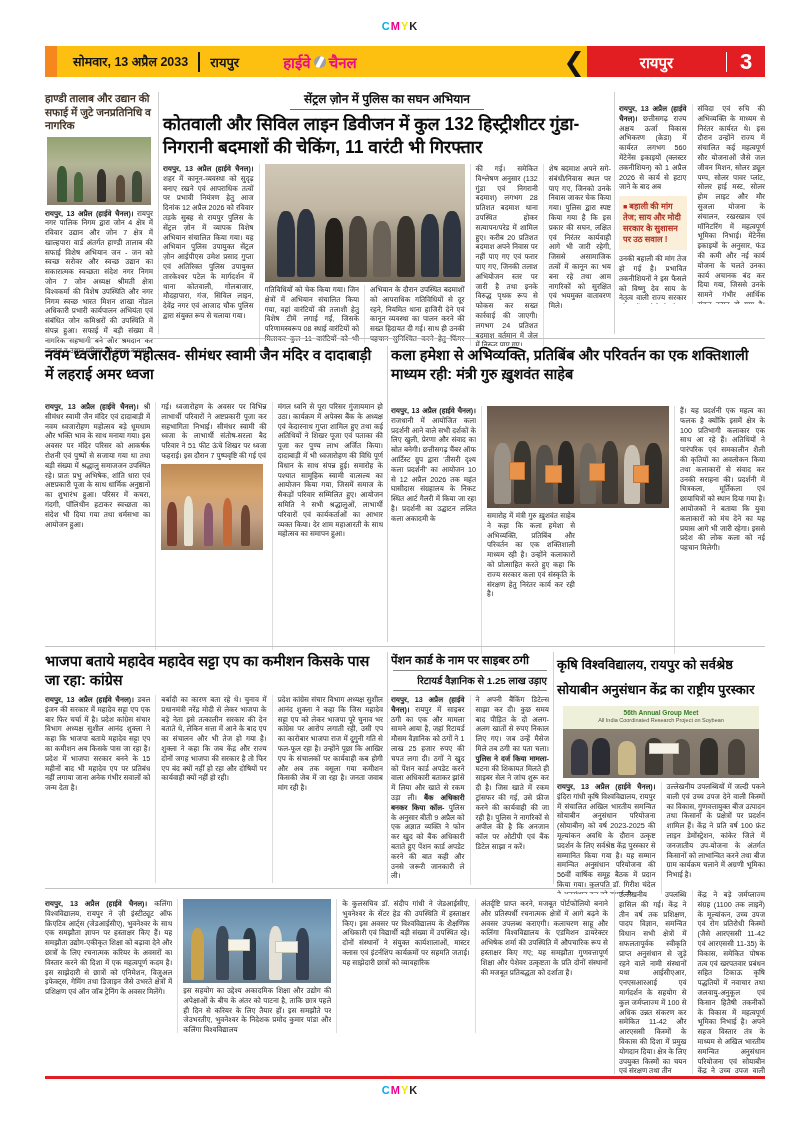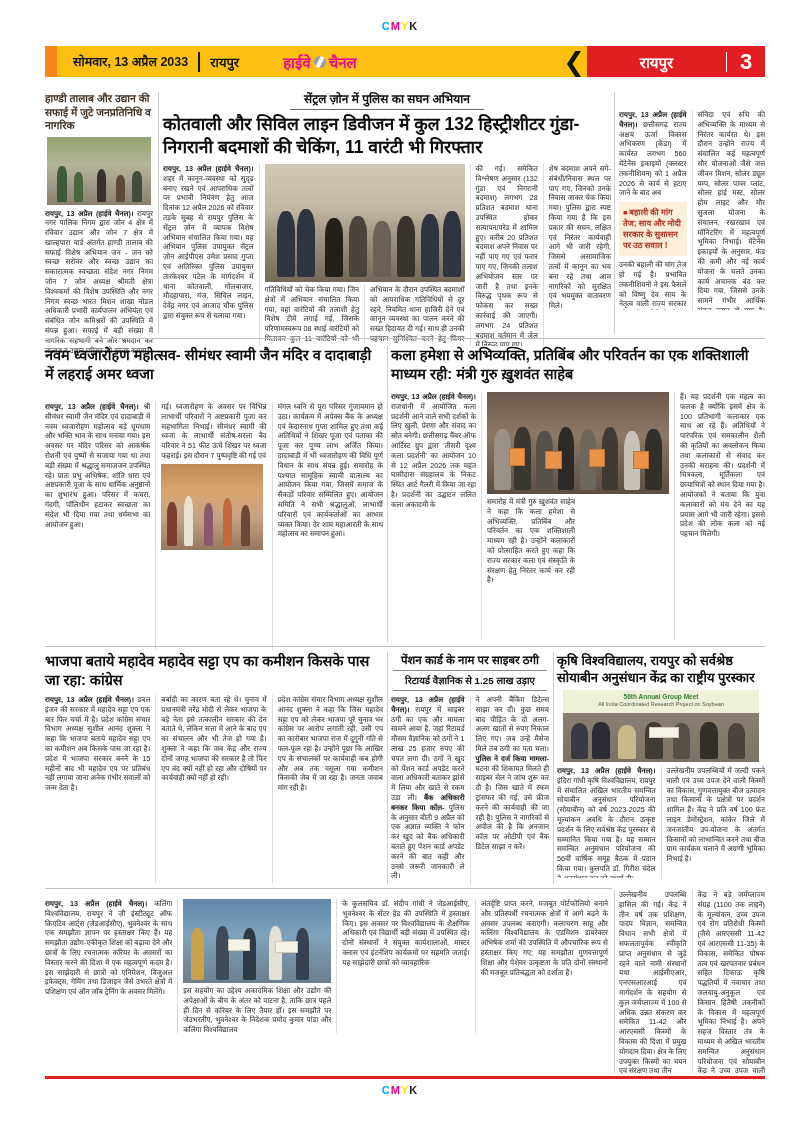--- a/index.html
+++ b/index.html
@@ -54,21 +54,21 @@
   .ph-krishi{background:linear-gradient(180deg,#8f8578 0%,#7c7265 100%);}
   .ph-banner{position:absolute;top:0;left:0;right:0;height:32%;background:#eef0d9;text-align:center;overflow:hidden;}
   .ph-banner .b1{font-size:6.5px;font-weight:bold;color:#3a7d2f;line-height:9px;margin-top:2px;}
   .ph-banner .b2{font-size:5.5px;color:#55524a;line-height:7px;}
   .ph-kalinga{background:linear-gradient(180deg,#5f86a8 0%,#7fa3bd 42%,#6b7f8e 100%);}
   
   .pullquote{background:#fcefd9;padding:5px 4px;margin:4px 0;font-weight:bold;font-size:8.2px;
              line-height:11px;color:#b03325;text-align:left;}
   .pq-bullet{color:#d11a1d;font-size:7px;margin-right:2px;}
   
-  .subhead{border-top:1px solid #8a8a8a;border-bottom:1px solid #8a8a8a;text-align:center;
+  .subhead{border-top:1px solid #8a8a8a;border-bottom:1px solid #8a8a8a;text-align:right;
            font-weight:bold;font-size:9.8px;padding:3px 0;margin:3px 2px 4px 2px;color:#111;}
   .hl-nowrap{white-space:nowrap;overflow:hidden;font-size:11.5px;}
   .redline{position:absolute;left:45px;top:1076px;width:720px;height:3px;background:#e21e22;}
 </style>
 </head>
 <body>
 
 <div class="page">
 
   <div class="cmyk" style="top:20px"><span class="c">C</span><span class="m">M</span><span class="y">Y</span><span class="k">K</span></div>
@@ -130,21 +130,21 @@
         </div>
       </div>
       <div class="col" style="width:66px;height:182px"><span>की गई। समेकित विश्लेषण अनुसार (132 गुंडा एवं निगरानी बदमाश) लगभग 28 प्रतिशत बदमाश थाना उपस्थित होकर सत्यापन/परेड में शामिल हुए। करीब 20 प्रतिशत बदमाश अपने निवास पर नहीं पाए गए एवं फरार पाए गए, जिनकी तलाश अभियोजन स्तर पर जारी है तथा इनके विरुद्ध पृथक रूप से फोकस कर सख्त कार्रवाई की जाएगी। लगभग 24 प्रतिशत बदमाश वर्तमान में जेल में निरुद्ध पाए गए।</span></div>
       <div class="col" style="width:66px;height:182px"><span>शेष बदमाश अपने सगे-संबंधी/निवास स्थल पर पाए गए, जिनको उनके निवास जाकर चेक किया गया। पुलिस द्वारा स्पष्ट किया गया है कि इस प्रकार की सघन, लक्षित एवं निरंतर कार्यवाही आगे भी जारी रहेगी, जिससे असामाजिक तत्वों में कानून का भय बना रहे तथा आम नागरिकों को सुरक्षित एवं भयमुक्त वातावरण मिले।</span></div>
     </div>
   </div>
 
   <div class="vr" style="left:614px;top:92px;height:242px"></div>
 
   <div class="art" style="left:619px;top:92px;width:146px;">
-    <div class="cols" style="margin-top:18px;height:200px">
+    <div class="cols" style="margin-top:12px;height:200px">
       <div class="col" style="width:69px;height:200px">
         <span class="dl">रायपुर, 13 अप्रैल (हाईवे चैनल)।</span> <span>छत्तीसगढ़ राज्य अक्षय ऊर्जा विकास अभिकरण (क्रेडा) में कार्यरत लगभग 560 मेंटेनेंस इकाइयों (क्लस्टर तकनीशियन) को 1 अप्रैल 2026 से कार्य से हटाए जाने के बाद अब</span>
         <div class="pullquote"><span class="pq-bullet">■</span><span>बहाली की मांग तेज; साय और मोदी सरकार के सुशासन पर उठ सवाल !</span></div>
         <span>उनकी बहाली की मांग तेज हो गई है। प्रभावित तकनीशियनों ने इस फैसले को विष्णु देव साय के नेतृत्व वाली राज्य सरकार और नरेंद्र मोदी के नेतृत्व वाली केंद्र सरकार की मुहिम पर सवाल करार दिया है। जनकल्याण मंच के अध्यक्ष ने बताया कि तकनीशियन वर्षों से लगभग</span>
       </div>
       <div class="col" style="width:69px;height:200px"><span>संविदा एवं रुचि की अभिव्यक्ति के माध्यम से निरंतर कार्यरत थे। इस दौरान उन्होंने राज्य में संचालित कई महत्वपूर्ण सौर योजनाओं जैसे जल जीवन मिशन, सोलर ड्यूल पम्प, सोलर पावर प्लांट, सोलर हाई मस्ट, सोलर होम लाइट और मौर सुजला योजना के संचालन, रखरखाव एवं मॉनिटरिंग में महत्वपूर्ण भूमिका निभाई। मेंटेनेंस इकाइयों के अनुसार, फंड की कमी और नई कार्य योजना के चलते उनका कार्य अचानक बंद कर दिया गया, जिससे उनके सामने गंभीर आर्थिक संकट उत्पन्न हो गया है। उनका कहना है कि वर्षों तक विभाग को सेवा देने के बाद इस प्रकार हटाया जाना उनके और उनके परिवारों के साथ अन्याय है।</span></div>
     </div>
   </div>
 
   <div class="hr" style="left:45px;top:338px;width:720px"></div>
@@ -164,21 +164,21 @@
         </div>
       </div>
       <div class="col" style="width:108px;height:248px"><span>मंगल ध्वनि से पूरा परिसर गुंजायमान हो उठा। कार्यक्रम में अपेक्स बैंक के अध्यक्ष एवं केदारनाथ गुप्ता शामिल हुए तथा कई अतिथियों ने शिखर पूजा एवं पताका की पूजा कर पुण्य लाभ अर्जित किया। दादाबाड़ी में भी ध्वजारोहण की विधि पूर्ण विधान के साथ संपन्न हुई। समारोह के पश्चात सामूहिक स्वामी वात्सल्य का आयोजन किया गया, जिसमें समाज के सैकड़ों परिवार सम्मिलित हुए। आयोजन समिति ने सभी श्रद्धालुओं, लाभार्थी परिवारों एवं कार्यकर्ताओं का आभार व्यक्त किया। देर शाम महाआरती के साथ महोत्सव का समापन हुआ।</span></div>
     </div>
   </div>
 
   <div class="vr" style="left:387px;top:346px;height:296px"></div>
 
   <div class="art" style="left:391px;top:346px;width:374px;">
     <h2 class="hl hl-med">कला हमेशा से अभिव्यक्ति, प्रतिबिंब और परिवर्तन का एक शक्तिशाली माध्यम रही: मंत्री गुरु ख़ुशवंत साहेब</h2>
-    <div class="cols" style="margin-top:8px;height:248px">
+    <div class="cols" style="margin-top:22px;height:248px">
       <div class="col" style="width:88px;height:248px"><span class="dl">रायपुर, 13 अप्रैल (हाईवे चैनल)।</span> <span>राजधानी में आयोजित कला प्रदर्शनी आने वाले सभी दर्शकों के लिए खुली, प्रेरणा और संवाद का स्रोत बनेगी। छत्तीसगढ़ चैंबर ऑफ आर्टिस्ट ग्रुप द्वारा 'तीसरी दृश्य कला प्रदर्शनी' का आयोजन 10 से 12 अप्रैल 2026 तक महंत घासीदास संग्रहालय के निकट स्थित आर्ट गैलरी में किया जा रहा है। प्रदर्शनी का उद्घाटन ललित कला अकादमी के</span></div>
       <div class="mid" style="width:182px">
         <div class="photo ph-kala" style="width:182px;height:102px">
           <i class="fig" style="left:4%;height:60%;background:#9a9286"></i>
             <i class="fig" style="left:15%;height:62%;background:#3a3630"></i>
           <i class="fig" style="left:27%;height:58%;background:#55504a"></i>
             <i class="fig" style="left:39%;height:62%;background:#2c2a26"></i>
           <i class="fig" style="left:51%;height:60%;background:#6e675e"></i>
             <i class="fig" style="left:63%;height:62%;background:#3f3a33"></i>
           <i class="fig" style="left:75%;height:58%;background:#c9c2b4"></i>
@@ -203,32 +203,32 @@
     <div class="cols" style="margin-top:5px;height:188px">
       <div class="col" style="width:108px;height:188px"><span class="dl">रायपुर, 13 अप्रैल (हाईवे चैनल)।</span> <span>डबल इंजन की सरकार में महादेव सट्टा एप एक बार फिर चर्चा में है। प्रदेश कांग्रेस संचार विभाग अध्यक्ष सुशील आनंद शुक्ला ने कहा कि भाजपा बताये महादेव सट्टा एप का कमीशन अब किसके पास जा रहा है। प्रदेश में भाजपा सरकार बनने के 15 महीनों बाद भी महादेव एप पर प्रतिबंध नहीं लगाया जाना अनेक गंभीर सवालों को जन्म देता है।</span></div>
       <div class="col" style="width:108px;height:188px"><span>बर्बादी का कारण बता रहे थे। चुनाव में प्रधानमंत्री नरेंद्र मोदी से लेकर भाजपा के बड़े नेता इसे तत्कालीन सरकार की देन बताते थे, लेकिन सत्ता में आने के बाद एप का संचालन और भी तेज हो गया है। शुक्ला ने कहा कि जब केंद्र और राज्य दोनों जगह भाजपा की सरकार है तो फिर एप बंद क्यों नहीं हो रहा और दोषियों पर कार्यवाही क्यों नहीं हो रही।</span></div>
       <div class="col" style="width:108px;height:188px"><span>प्रदेश कांग्रेस संचार विभाग अध्यक्ष सुशील आनंद शुक्ला ने कहा कि जिस महादेव सट्टा एप को लेकर भाजपा पूरे चुनाव भर कांग्रेस पर आरोप लगाती रही, उसी एप का कारोबार भाजपा राज में दुगुनी गति से फल-फूल रहा है। उन्होंने पूछा कि आखिर एप के संचालकों पर कार्यवाही कब होगी और अब तक वसूला गया कमीशन किसकी जेब में जा रहा है। जनता जवाब मांग रही है।</span></div>
     </div>
   </div>
 
   <div class="vr" style="left:387px;top:652px;height:232px"></div>
 
   <div class="art" style="left:391px;top:652px;width:158px;">
-    <h2 class="hl hl-nowrap" style="text-align:center;font-weight:bold;margin:0">पेंशन कार्ड के नाम पर साइबर ठगी</h2>
+    <h2 class="hl hl-nowrap" style="text-align:left;font-weight:bold;margin:0">पेंशन कार्ड के नाम पर साइबर ठगी</h2>
     <div class="subhead">रिटायर्ड वैज्ञानिक से 1.25 लाख उड़ाए</div>
     <div class="cols" style="height:190px">
       <div class="col" style="width:74px;height:190px"><span class="dl">रायपुर, 13 अप्रैल (हाईवे चैनल)।</span> <span>रायपुर में साइबर ठगी का एक और मामला सामने आया है, जहां रिटायर्ड मौसम वैज्ञानिक को ठगों ने 1 लाख 25 हजार रुपए की चपत लगा दी। ठगों ने खुद को पेंशन कार्ड अपडेट करने वाला अधिकारी बताकर झांसे में लिया और खाते से रकम उड़ा ली।</span> <span class="runin">बैंक अधिकारी बनकर किया कॉल-</span> <span>पुलिस के अनुसार बीती 9 अप्रैल को एक अज्ञात व्यक्ति ने फोन कर खुद को बैंक अधिकारी बताते हुए पेंशन कार्ड अपडेट करने की बात कही और उनसे जरूरी जानकारी ले ली।</span></div>
       <div class="col" style="width:74px;height:190px"><span>ने अपनी बैंकिंग डिटेल्स साझा कर दी। कुछ समय बाद पीड़ित के दो अलग-अलग खातों से रुपए निकाल लिए गए। जब उन्हें मैसेज मिले तब ठगी का पता चला।</span> <span class="runin">पुलिस ने दर्ज किया मामला-</span> <span>घटना की शिकायत मिलते ही साइबर सेल ने जांच शुरू कर दी है। जिस खाते में रकम ट्रांसफर की गई, उसे फ्रीज करने की कार्यवाही की जा रही है। पुलिस ने नागरिकों से अपील की है कि अनजान कॉल पर ओटीपी एवं बैंक डिटेल साझा न करें।</span></div>
     </div>
   </div>
 
   <div class="vr" style="left:553px;top:652px;height:232px"></div>
 
   <div class="art" style="left:557px;top:652px;width:208px;">
-    <h2 class="hl hl-sm" style="font-size:13px;line-height:17px">कृषि विश्वविद्यालय, रायपुर को सर्वश्रेष्ठ सोयाबीन अनुसंधान केंद्र का राष्ट्रीय पुरस्कार</h2>
+    <h2 class="hl hl-sm" style="font-size:13px;line-height:25px">कृषि विश्वविद्यालय, रायपुर को सर्वश्रेष्ठ सोयाबीन अनुसंधान केंद्र का राष्ट्रीय पुरस्कार</h2>
     <div class="photo ph-krishi" style="width:196px;height:72px;margin:4px auto">
       <div class="ph-banner">
         <div class="b1">56th Annual Group Meet</div>
         <div class="b2">All India Coordinated Research Project on Soybean</div>
       </div>
       <i class="fig" style="left:4%;height:50%;background:#3a3a44"></i>
         <i class="fig" style="left:15%;height:52%;background:#2c2c34"></i>
       <i class="fig" style="left:28%;height:48%;background:#c9b98a"></i>
         <i class="fig" style="left:42%;height:52%;background:#403c35"></i>
       <i class="fig" style="left:56%;height:50%;background:#565048"></i>

